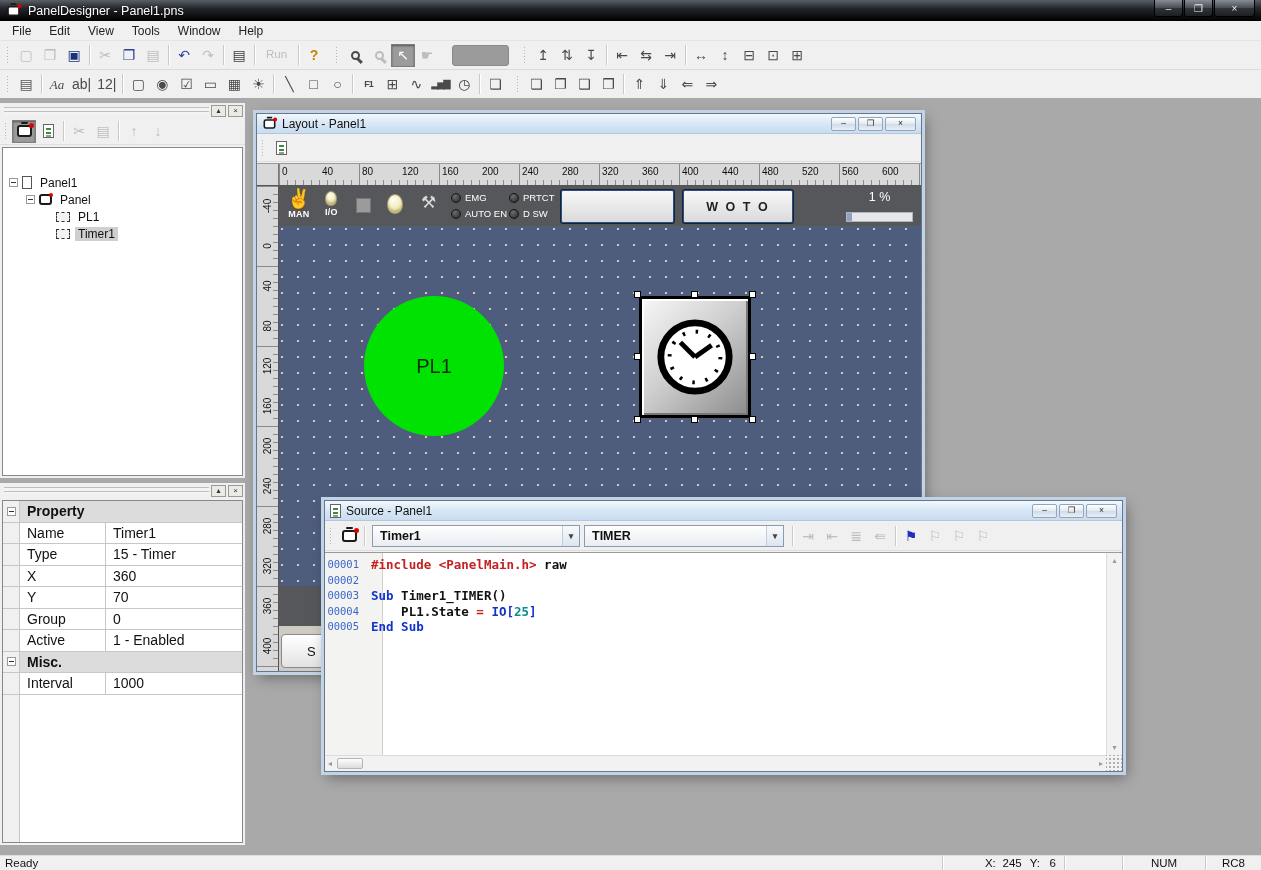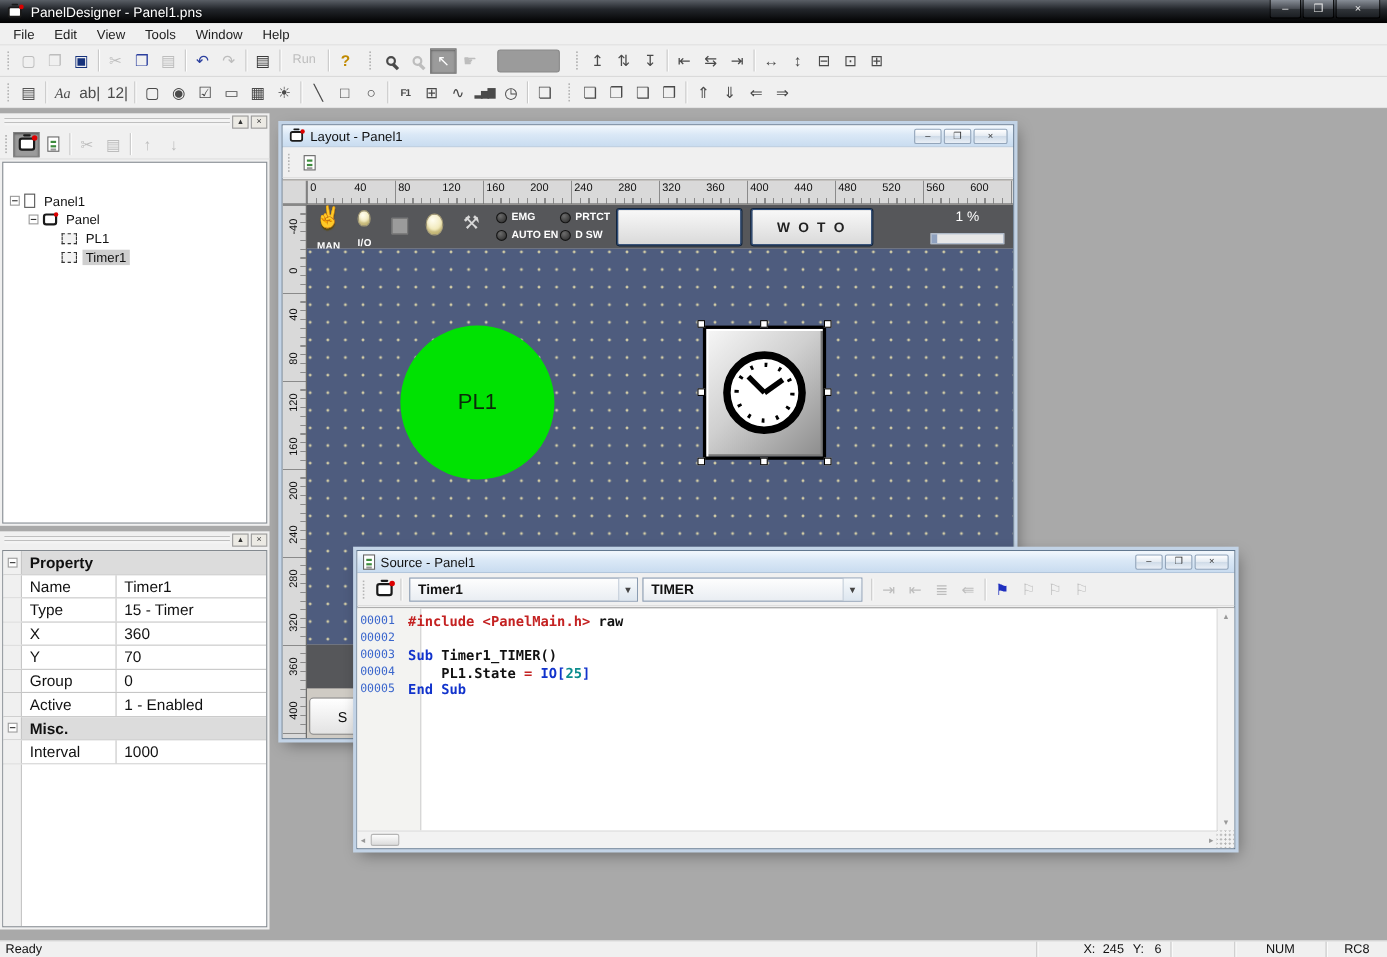--- a/index.html
+++ b/index.html
@@ -93,28 +93,28 @@
   .vruler{position:absolute;left:0;top:22px;width:22px;bottom:0;border-right:1px solid #555;background-color:#d9d9d9;background-image:repeating-linear-gradient(180deg,#8a8a8a 0 1px,transparent 1px 80px),repeating-linear-gradient(180deg,#8a8a8a 0 1px,transparent 1px 8px);background-size:100% 100%,5px 100%;background-position:0 0,100% 0;background-repeat:no-repeat;overflow:hidden}
   .vr-lab{position:absolute;left:0;width:20px;height:34px;display:flex;align-items:center;justify-content:center;transform:rotate(-90deg);font-size:10px;color:#111}
   .canvas{position:absolute;left:22px;top:22px;right:0;bottom:0;background:#cfcbc4;overflow:hidden}
   .strip1{position:absolute;left:0;top:0;right:0;height:40px;background:#56575a}
   .bluecanvas{position:absolute;left:0;top:40px;right:0;height:360px;background-color:#4e5c7e;background-image:radial-gradient(circle,rgba(224,216,170,.9) 1px,transparent 1.6px);background-size:16px 16px;background-position:11px 11px}
   .strip2{position:absolute;left:0;top:400px;right:0;height:40px;background:#56575a}
   .graybottom{position:absolute;left:0;top:440px;right:0;bottom:0;background:#cfcbc4}
   .sbtn{position:absolute;left:2px;top:8px;width:86px;height:34px;background:linear-gradient(#ffffff,#e3e3e3);border:1px solid #8a8a8a;border-radius:4px;display:flex;align-items:center;padding-left:25px;font-size:13px;box-shadow:inset 0 1px 0 #fff}
 
   .s-item{position:absolute;top:3px;display:flex;flex-direction:column;align-items:center;color:#fff;font-size:9px;font-weight:bold}
-  .s-lab{margin-top:10px;letter-spacing:.3px}
+  .s-lab{margin-top:1px;letter-spacing:.3px}
   .hand{font-size:19px;line-height:19px;color:#ecc753;text-shadow:0 1px 1px #5a4a10}
   .bulb{width:12px;height:15px;border-radius:50% 50% 46% 46%;background:radial-gradient(circle at 38% 28%,#fffdf0,#f2eabc 55%,#d2c684);border:1px solid #a39a76;box-shadow:inset 0 -3px 2px rgba(150,130,55,.4)}
   .bulb.big{width:16px;height:20px}
   .gsq{position:absolute;left:77px;top:12px;width:15px;height:15px;background:#9b9b9b;border:1px solid #767676}
   .wrench{position:absolute;left:142px;top:6px;font-size:17px;color:#d9d9d9}
   .ledcol{position:absolute;top:6px;display:flex;flex-direction:column;gap:5px}
-  .ledrow{display:flex;align-items:center;gap:4px;color:#fff;font-size:9.5px;font-weight:bold;white-space:nowrap}
+  .ledrow{display:flex;align-items:center;gap:4px;color:#fff;font-size:9.5px;font-weight:normal;white-space:nowrap}
   .led{width:10px;height:10px;border-radius:50%;background:radial-gradient(circle at 35% 30%,#6c6c6c,#282828);border:1px solid #141414;flex:none}
   .cbtn{position:absolute;top:4px;height:33px;background:linear-gradient(#f8f8f8,#dadada);border:1px solid #2d4e7e;border-radius:2px;box-shadow:0 0 0 1px #12243c;display:flex;align-items:center;justify-content:center;font-size:12.5px;font-weight:bold;letter-spacing:2px;color:#222}
   .pct{position:absolute;left:567px;top:4px;width:67px;text-align:center;color:#fff;font-size:12.5px}
   .pbar{position:absolute;left:567px;top:26px;width:67px;height:10px;background:#e7e7e7;border:1px solid #a9b6c8}
   .pfill{width:5px;height:100%;background:#90a2bf}
 
   .lamp{position:absolute;left:85px;top:70px;width:140px;height:140px;border-radius:50%;background:#00e202;display:flex;align-items:center;justify-content:center;font-size:20px;color:#0b2b0b}
   .clockw{position:absolute;left:360px;top:70px;width:112px;height:122px;background:linear-gradient(135deg,#f7f7f7,#d0d0d0 45%,#8c8c8c);border:3px solid #000;box-shadow:inset 2px 2px 0 #fff,inset -2px -2px 0 #787878;display:flex;align-items:center;justify-content:center}
   .hnd{position:absolute;width:7px;height:7px;background:#fff;border:1px solid #000;z-index:2}
   .h-nw{left:-8px;top:-8px}.h-n{left:calc(50% - 4px);top:-8px}.h-ne{right:-8px;top:-8px}

